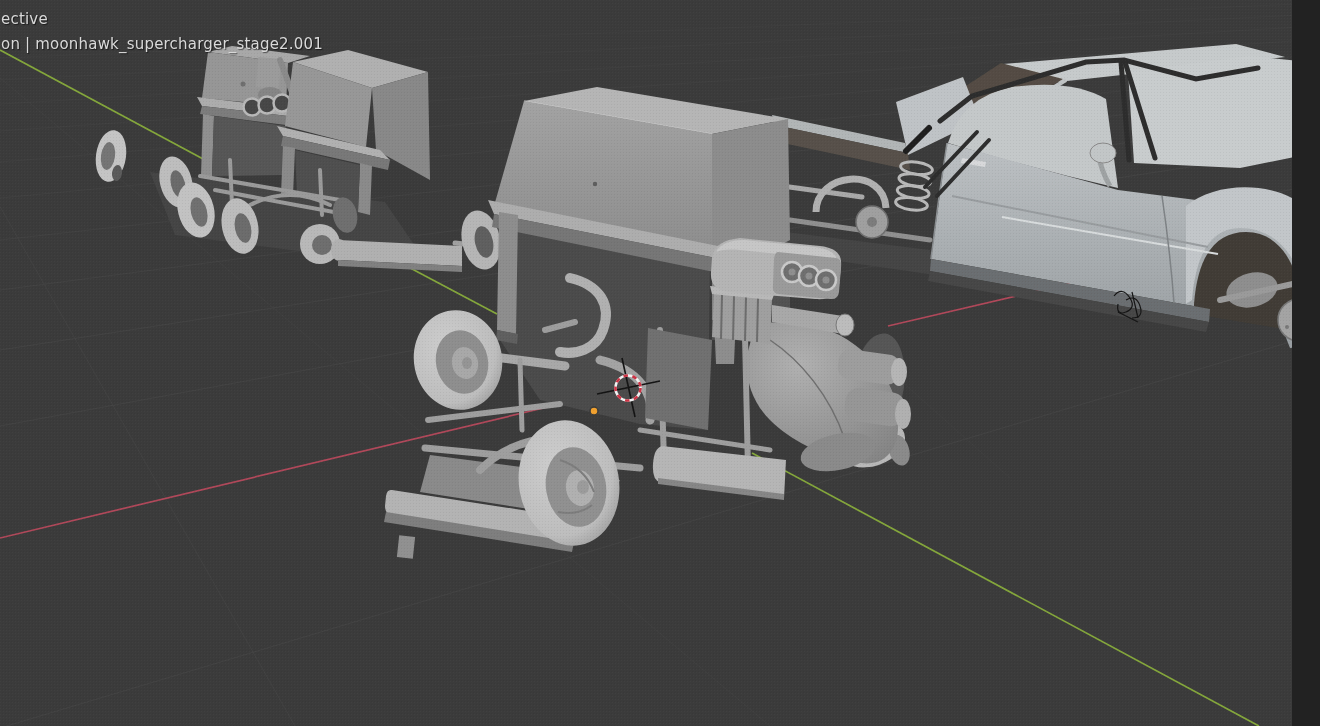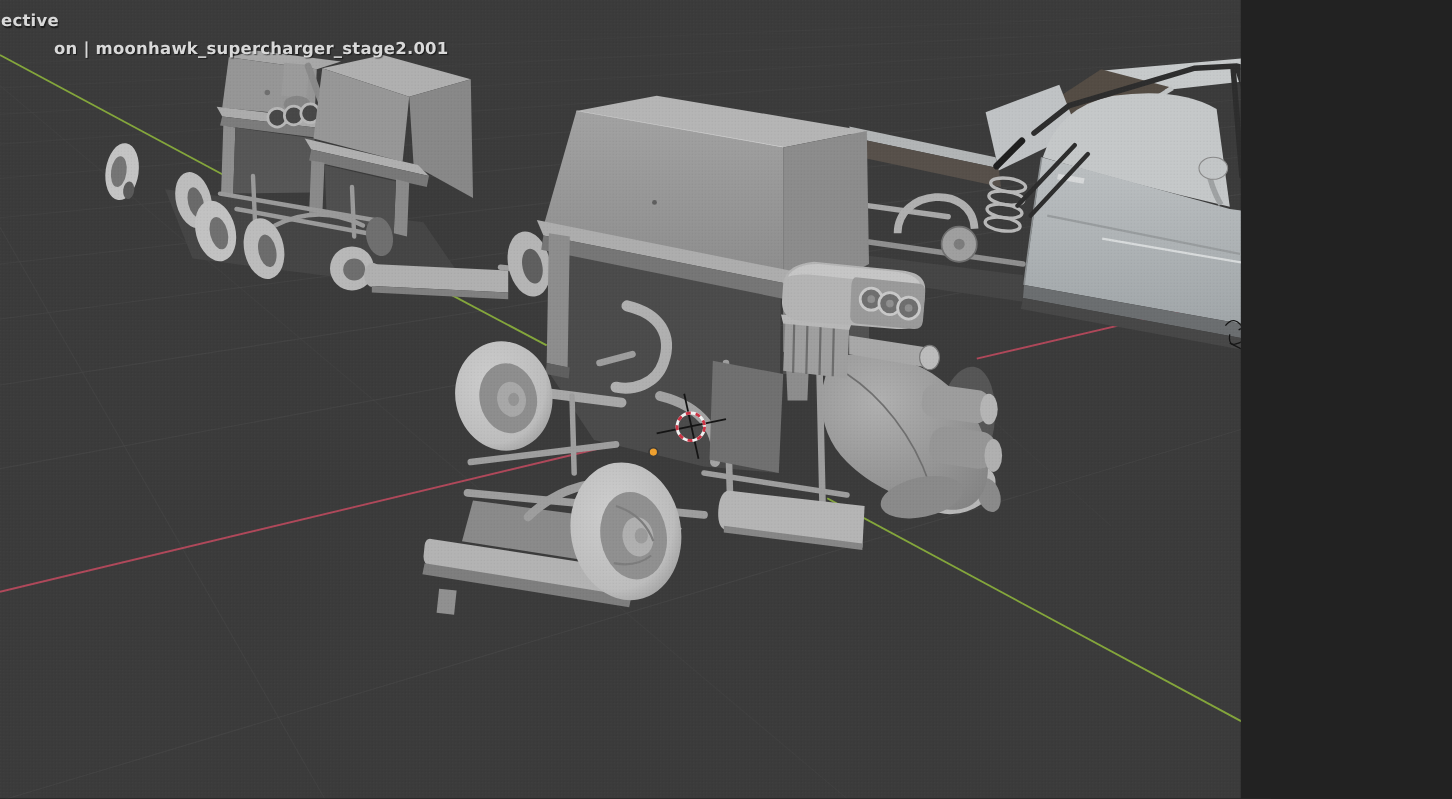--- a/index.html
+++ b/index.html
@@ -1,30 +1,29 @@
 <!DOCTYPE html>
 <html><head>
 <meta charset="utf-8">
 <style>
   html,body{margin:0;padding:0;background:#222;}
   .stage{
-    position:relative; width:1128px; height:726px; overflow:hidden;
+    position:relative; width:1292px; height:726px; overflow:hidden;
     background:var(--bg,#3b3b3b);
     font-family:"DejaVu Sans","Liberation Sans",sans-serif;
-    font-weight:bold;
   }
   .stage svg{position:absolute;left:0;top:0;}
   .hud{
     position:absolute; left:1px; color:var(--text,#d9d9d9);
     font-size:15px; letter-spacing:0.2px;
     text-shadow:1px 1px 1px rgba(0,0,0,0.55);
     white-space:nowrap; pointer-events:none;
   }
   #hud-line1{top:10px;}
-  #hud-line2{top:35px;margin-left:48px;}
+  #hud-line2{top:35px;}
   .marker-dot{
     position:absolute; width:22px; height:22px; border-radius:50%;
     background:var(--marker,#ea3a57);
   }
 </style>
 </head>
 <body>
 
 <div class="stage" style="--bg: #3b3b3b; --grid: #4a4a4a; --axisX: #bd4a5e; --axisY: #8db33c; --marker: #ea3a57; --origin: #efa02e; --text: #d9d9d9;">
 

